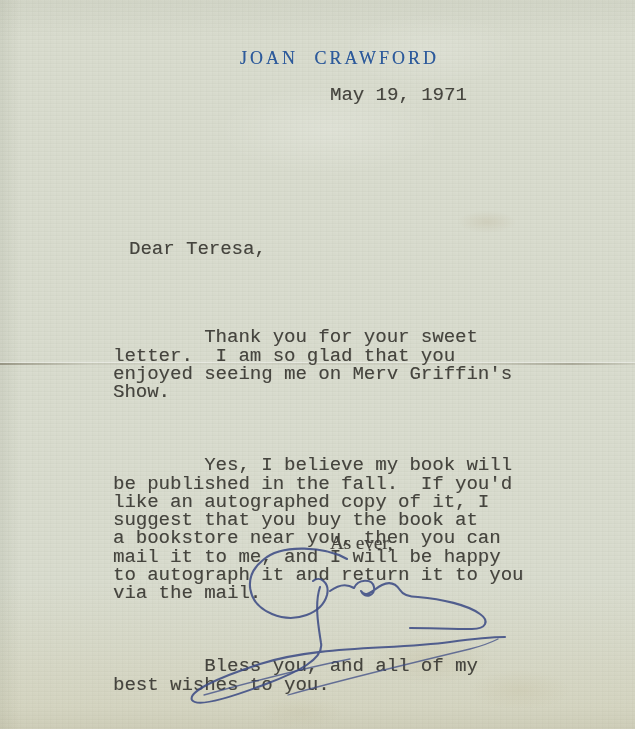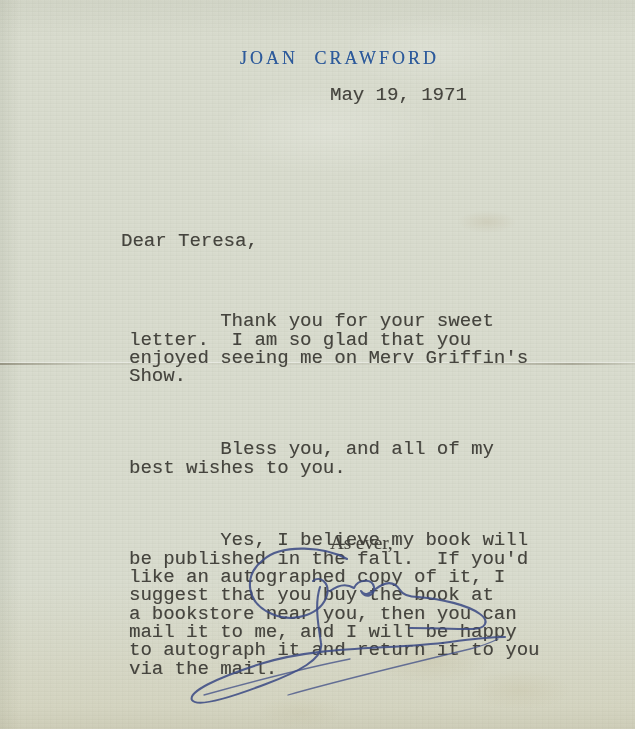--- a/index.html
+++ b/index.html
@@ -71,22 +71,22 @@
     text-align: center;
   }
 
   .letter-body {
     position: absolute;
     top: 187px;
     left: 113px;
     z-index: 3;
   }
 
-  .para { margin: 18px 0 0 16px; }
-  .salutation { margin: 8px; }
+  .para { margin: 18px 0 0 0; }
+  .salutation { margin: 16px; }
 
   .closing {
     position: absolute;
     top: 534px;
     left: 330px;
     z-index: 3;
     font-family: Liberation Serif, serif;
   }
 
   
@@ -137,30 +137,30 @@
   <div class="date typewriter">May 19, 1971</div>
 
   <div class="crease"></div>
 
   <div class="letter-body typewriter">
     <div class="salutation">Dear Teresa,</div>
     <div class="para">        Thank you for your sweet
 letter.  I am so glad that you
 enjoyed seeing me on Merv Griffin's
 Show.</div>
-    <div class="para">        Bless you, and all of my
-best wishes to you.</div>
     <div class="para">        Yes, I believe my book will
 be published in the fall.  If you'd
 like an autographed copy of it, I
 suggest that you buy the book at
 a bookstore near you, then you can
 mail it to me, and I will be happy
 to autograph it and return it to you
 via the mail.</div>
+    <div class="para">        Bless you, and all of my
+best wishes to you.</div>
   </div>
 
   <div class="closing typewriter">As ever,</div>
 
   <svg class="signature" viewBox="0 0 335 170" aria-label="Joan handwritten signature">
 
     <path d="M 167 14
              C 146 2, 102 -2, 83 15
              C 63 31, 66 58, 92 69
              C 116 79, 142 68, 147 50

